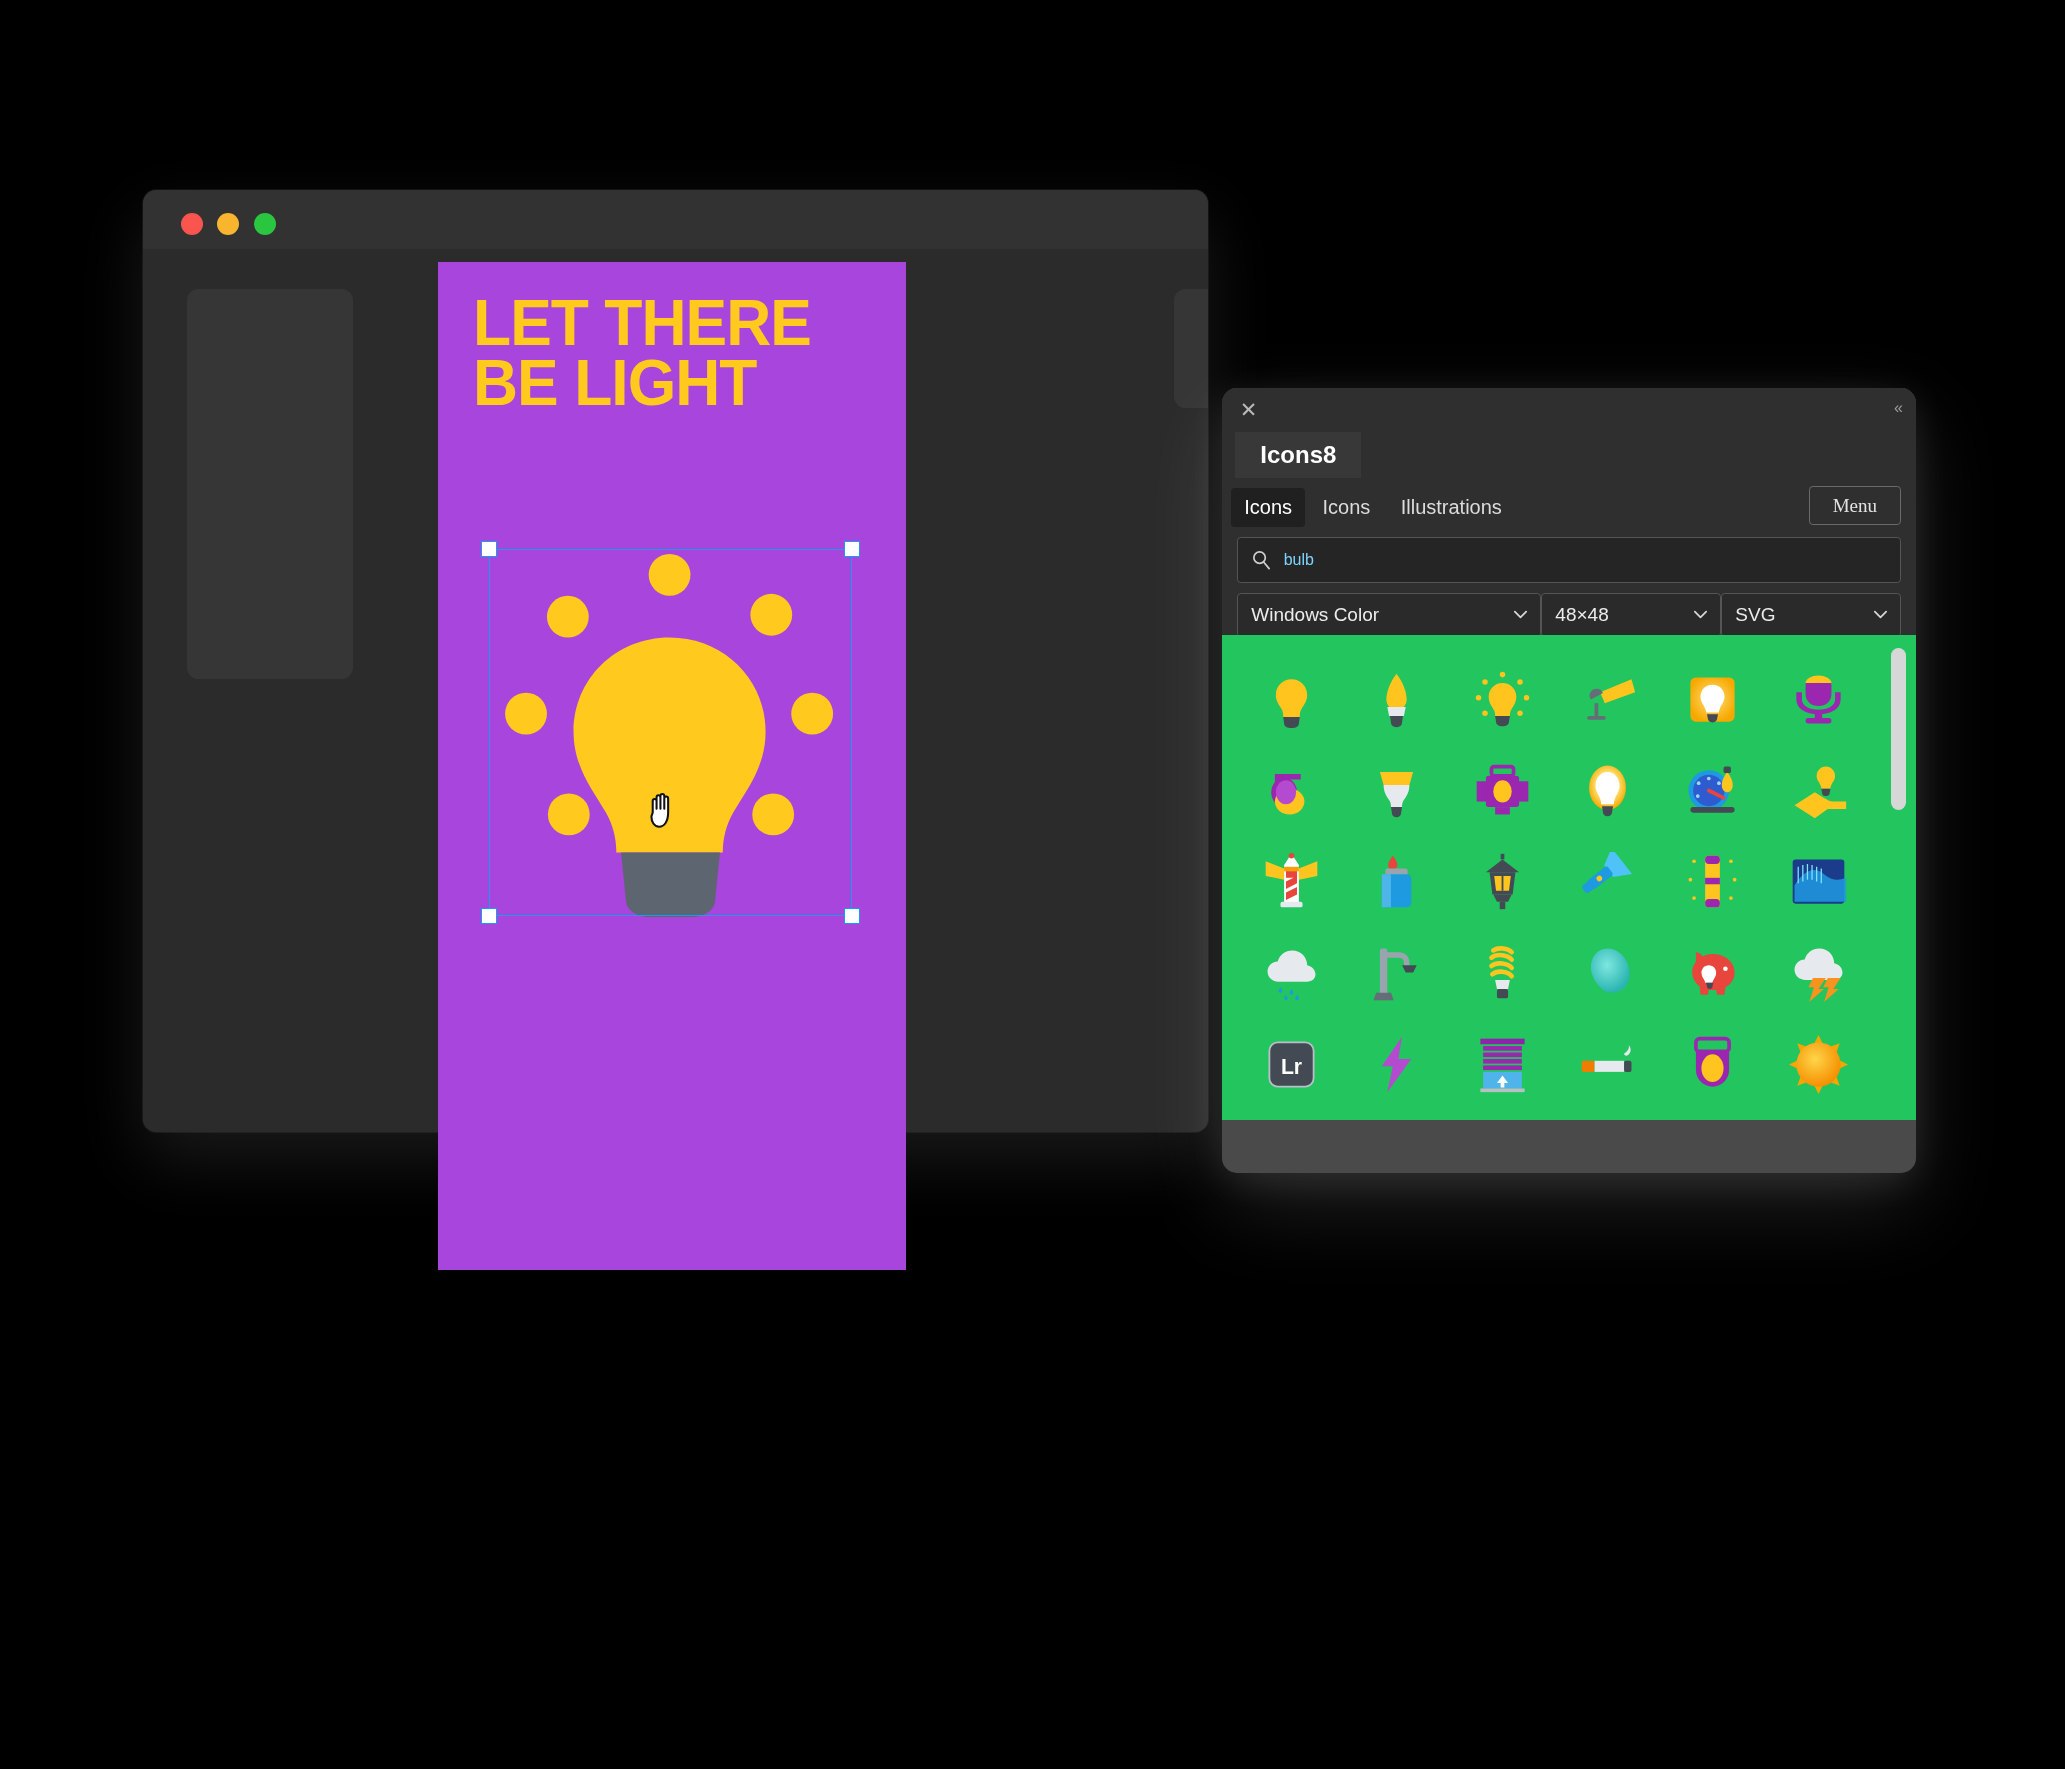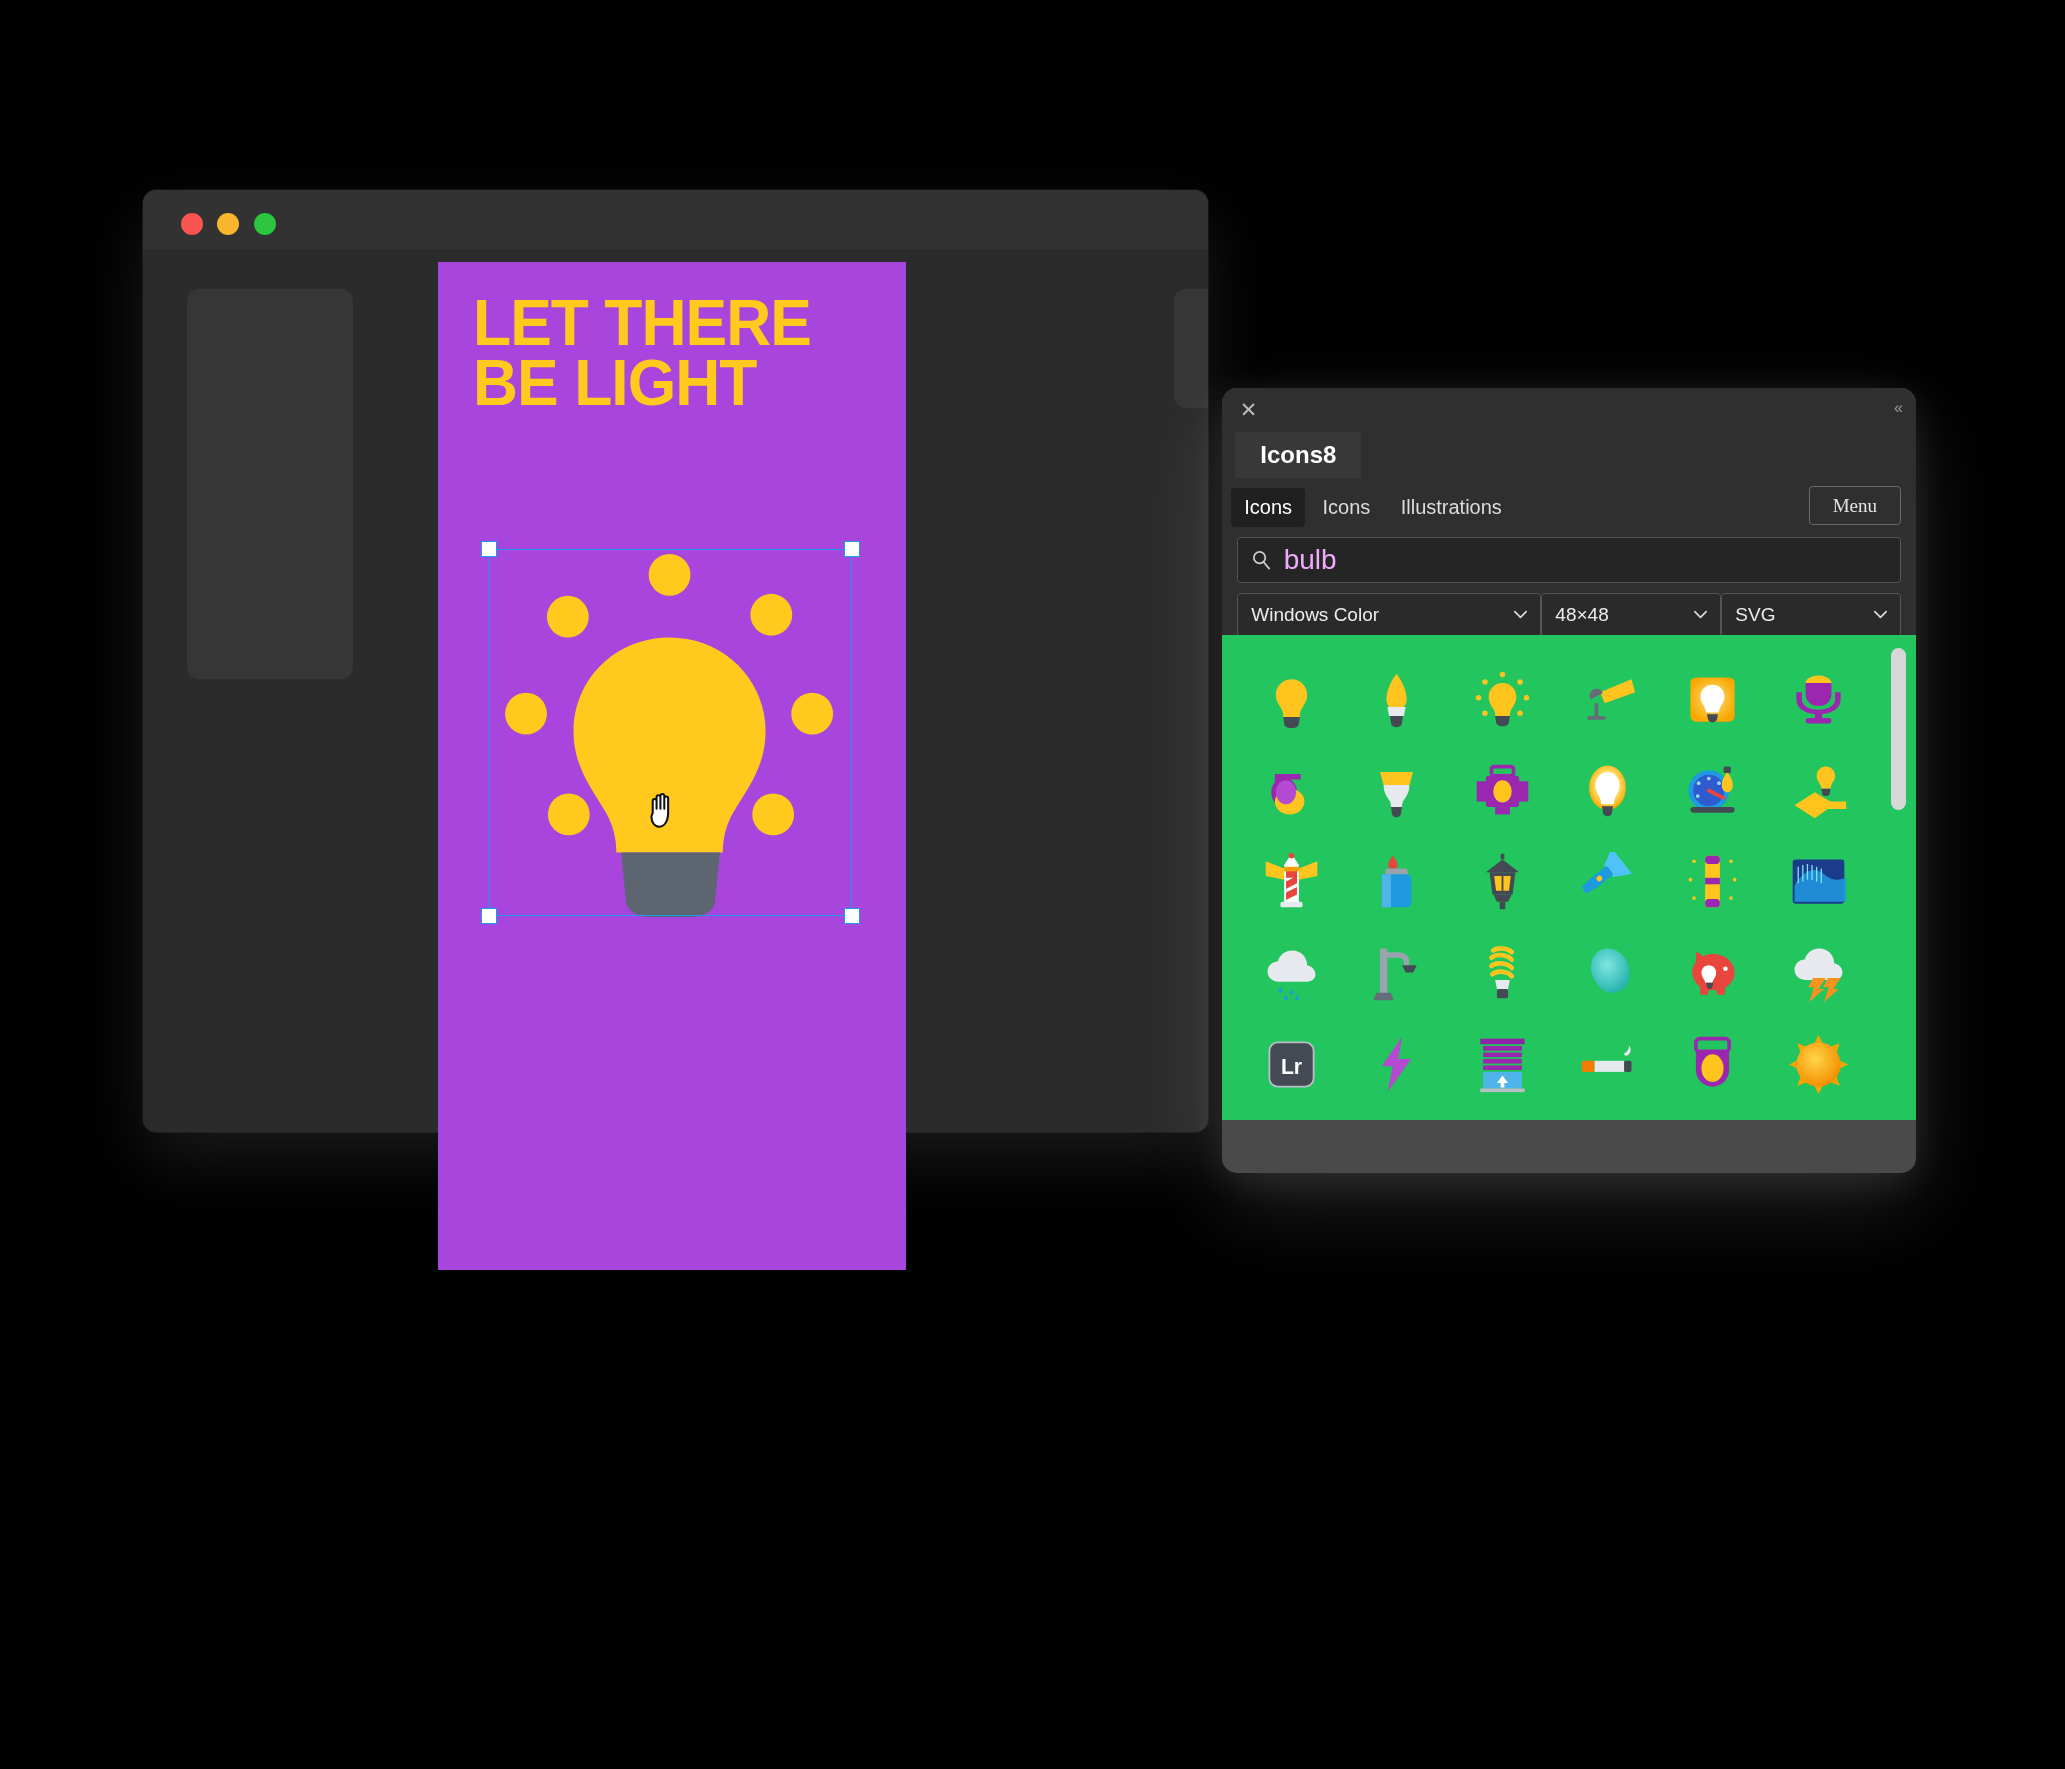--- a/index.html
+++ b/index.html
@@ -125,21 +125,21 @@
     position:absolute; right:15px; top:8px;
     padding:7.6px 23px; border:1px solid #6a6a6a; border-radius:3.8px;
     color:#e2e2e2; font-size:19px; background:transparent;font-family:Liberation Serif, serif;
   }
   .searchrow { padding:0 15px 9.5px 15px; background:#2f2f2f; }
   .searchbox {
     height:46px; background:#252525; border:1px solid #555;
     border-radius:3.8px; display:flex; align-items:center; padding:0 13.3px;
   }
   .search-ic { width:21px; height:21px; margin-right:11.4px; flex:none; }
-  .search-val { color:#f0abfc; font-size:28px; }
+  .search-val { color:#7dd3fc; font-size:16px; }
   .selrow { display:flex; gap:0; padding:0 15px 13.3px 15px; background:#2f2f2f; }
   .sel {
     height:44px; background:#2a2a2a; border:1px solid #555; border-radius:3.8px;
     display:flex; align-items:center; justify-content:space-between;
     padding:0 11.4px 0 13.3px; color:#ececec; font-size:19px;
   }
   .sel.w1{flex:1.9;} .sel.w2{flex:1.05;} .sel.w3{flex:1.05;}
   .chev { width:17px; height:17px; flex:none; }
 
   .grid-area {

